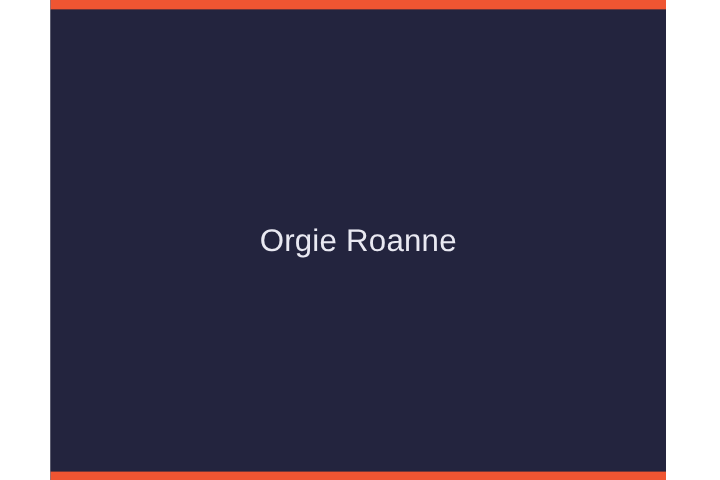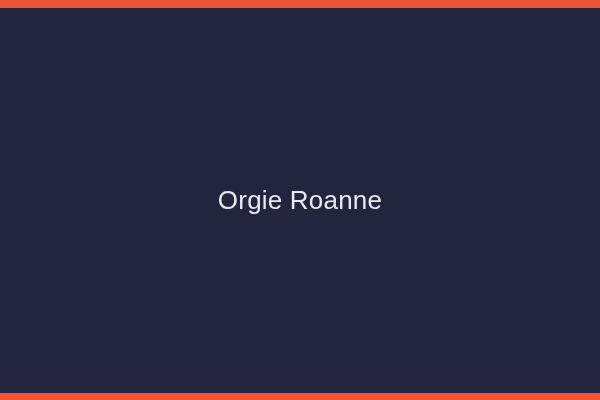--- a/index.html
+++ b/index.html
@@ -4,25 +4,26 @@
 <title>Placeholder Card</title>
 <style>
   html, body {
     margin: 0;
     padding: 0;
     background: #ffffff;
   }
 
   #screenshot {
     position: relative;
-    width: 600px;
+    width: 513px;
     height: 400px;
     overflow: hidden;
     background: #23243e;
     font-family: "Liberation Sans", sans-serif;
+    margin-left: 42px;
   }
 
   .edge-bar {
     position: absolute;
     left: 0;
     width: 100%;
     background: #ef5532;
   }
 
   .edge-bar.top {

